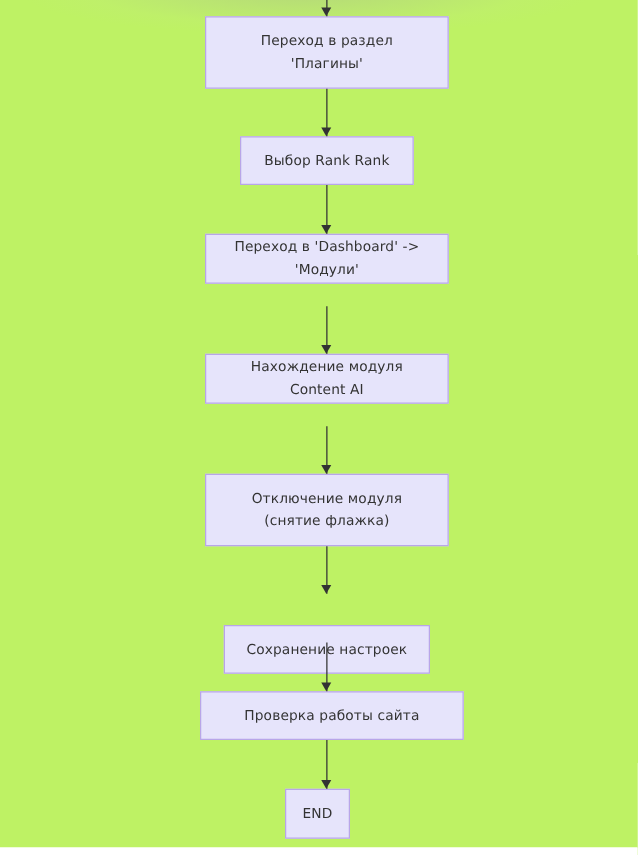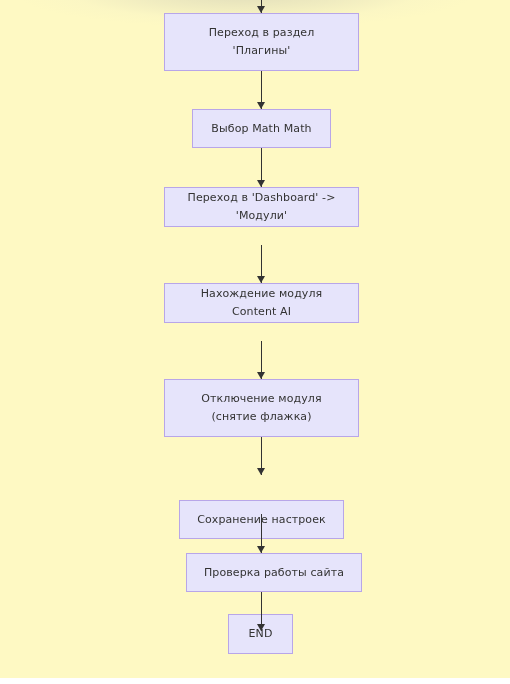--- a/index.html
+++ b/index.html
@@ -11,21 +11,21 @@
     height: 684px;
     background: #ffffff;
     font-family: "DejaVu Sans", sans-serif;
     overflow: hidden;
   }
 
   #canvas {
     position: relative;
     width: 510px;
     height: 678px;
-    background: #fef9c3;
+    background: #bef264;
     overflow: hidden;
   }
 
   
   #top-wash {
     position: absolute;
     left: 0;
     top: 0;
     width: 510px;
     height: 26px;
@@ -78,30 +78,30 @@
   }
 </style>
 </head>
 <body>
 
 <div id="canvas">
   <div id="top-wash"></div>
   <div id="nodes-layer">
       <div class="node" style="left: 164px; top: 13px; width: 195px; height: 58px;"><span>Переход в раздел
 'Плагины'</span></div>
-      <div class="node" style="left: 192px; top: 109px; width: 139px; height: 39px;"><span>Выбор Math Math</span></div>
+      <div class="node" style="left: 192px; top: 109px; width: 139px; height: 39px;"><span>Выбор Rank Rank</span></div>
       <div class="node" style="left: 164px; top: 187px; width: 195px; height: 40px;"><span>Переход в 'Dashboard' -&gt;
 'Модули'</span></div>
       <div class="node" style="left: 164px; top: 283px; width: 195px; height: 40px;"><span>Нахождение модуля
 Content AI</span></div>
       <div class="node" style="left: 164px; top: 379px; width: 195px; height: 58px;"><span>Отключение модуля
 (снятие флажка)</span></div>
       <div class="node" style="left: 179px; top: 500px; width: 165px; height: 39px;"><span>Сохранение настроек</span></div>
-      <div class="node" style="left: 186px; top: 553px; width: 176px; height: 39px;"><span>Проверка работы сайта</span></div>
-      <div class="node" style="left: 228px; top: 614px; width: 65px; height: 40px;"><span>END</span></div>
+      <div class="node" style="left: 160px; top: 553px; width: 211px; height: 39px;"><span>Проверка работы сайта</span></div>
+      <div class="node" style="left: 228px; top: 631px; width: 52px; height: 40px;"><span>END</span></div>
     </div>
   <div id="edges-layer">
       <div class="edge" style="left: 260.5px; top: 0px; height: 13px;"></div>
       <div class="arrowhead" style="left: 256.5px; top: 6px;"></div>
       <div class="edge" style="left: 260.5px; top: 71px; height: 38px;"></div>
       <div class="arrowhead" style="left: 256.5px; top: 102px;"></div>
       <div class="edge" style="left: 260.5px; top: 148px; height: 39px;"></div>
       <div class="arrowhead" style="left: 256.5px; top: 180px;"></div>
       <div class="edge" style="left: 260.5px; top: 245px; height: 38px;"></div>
       <div class="arrowhead" style="left: 256.5px; top: 276px;"></div>

